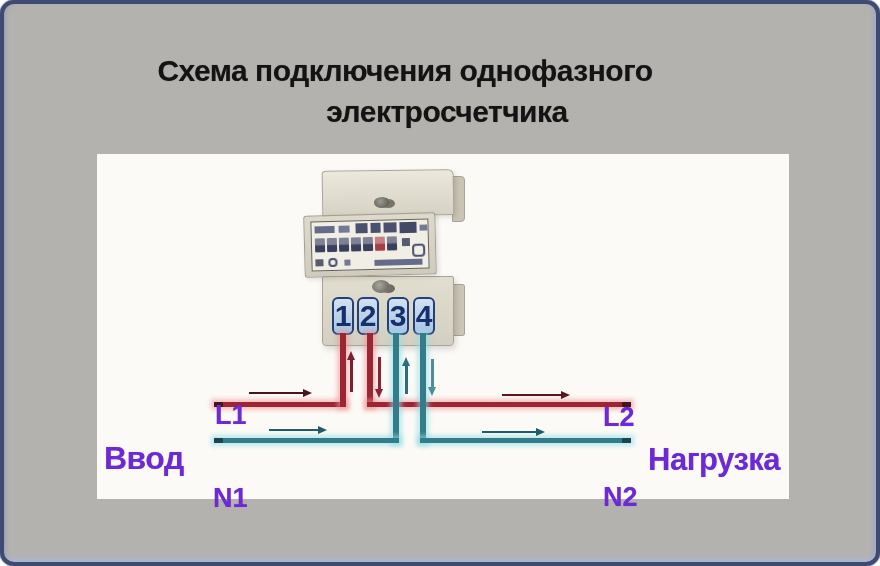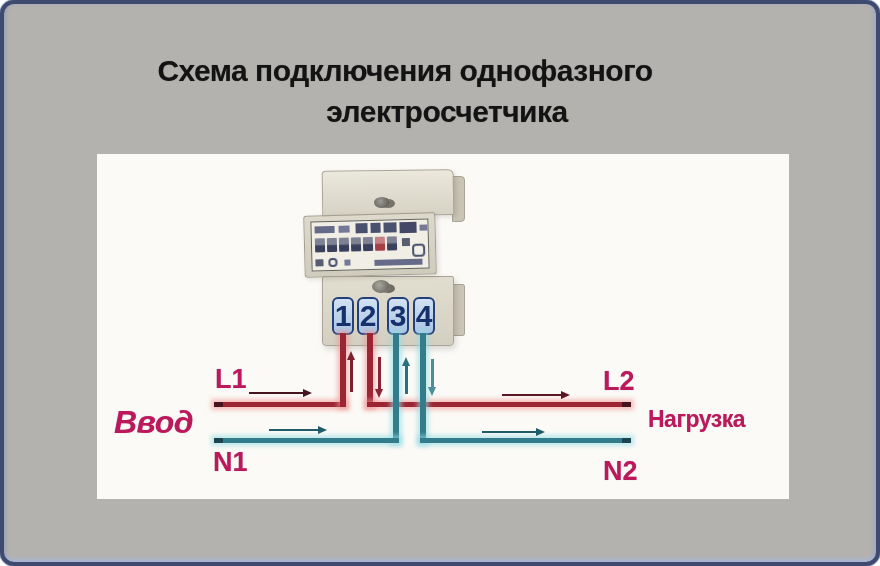--- a/index.html
+++ b/index.html
@@ -102,21 +102,21 @@
   .arrow-h { position:absolute; height:2px; background:currentColor; }
   .arrow-h::after { content:''; position:absolute; right:-8px; top:-3px;
     border-left:9px solid currentColor; border-top:4px solid transparent; border-bottom:4px solid transparent; }
   .arrow-v { position:absolute; width:2.5px; background:currentColor; }
   .arrow-v.up::after { content:''; position:absolute; top:-8px; left:-3.5px;
     border-bottom:9px solid currentColor; border-left:4.5px solid transparent; border-right:4.5px solid transparent; }
   .arrow-v.down::after { content:''; position:absolute; bottom:-8px; left:-3.5px;
     border-top:9px solid currentColor; border-left:4.5px solid transparent; border-right:4.5px solid transparent; }
 
   
-  .lbl { position:absolute; color:#be185d; font-weight:700; text-shadow:0 0 1px rgba(0,0,0,0.3); }
+  .lbl { position:absolute; color:#6d28d9; font-weight:700; text-shadow:0 0 1px rgba(0,0,0,0.3);margin-top:36px; }
   .lbl.small { font-size:27px; }
   .lbl.big   { font-size:32px; letter-spacing:-0.5px; }
 </style>
 </head>
 <body>
 
 <div class="stage">
   <div class="frame">
 
     <div class="title-line l1">Схема подключения однофазного</div>
@@ -184,21 +184,21 @@
       <div class="arrow-h" style="left:172px;top:275px;width:50px;color:#1f5b68;"></div>
       <div class="arrow-h" style="left:405px;top:240px;width:60px;color:#5a1722;"></div>
       <div class="arrow-h" style="left:385px;top:277px;width:55px;color:#1f5b68;"></div>
 
       <div class="arrow-v up" style="left:253px;top:205px;height:33px;color:#7d1f2c;"></div>
       <div class="arrow-v down" style="left:281px;top:203px;height:33px;color:#8c2130;"></div>
       <div class="arrow-v up" style="left:308px;top:211px;height:29px;color:#2b6f7e;"></div>
       <div class="arrow-v down" style="left:334px;top:205px;height:29px;color:#4b8d99;"></div>
 
       <div class="lbl small" style="left:118px;top:210px;">L1</div>
-      <div class="lbl big" style="left:17px;top:250px;font-style:italic;">Ввод</div>
+      <div class="lbl big" style="left:7px;top:250px;">Ввод</div>
       <div class="lbl small" style="left:116px;top:293px;">N1</div>
       <div class="lbl small" style="left:506px;top:212px;">L2</div>
-      <div class="lbl big" style="left:551px;top:252px;font-size:23px;">Нагрузка</div>
-      <div class="lbl small" style="left:506px;top:302px;text-align:center;">N2</div>
+      <div class="lbl big" style="left:551px;top:252px;font-size:31px;">Нагрузка</div>
+      <div class="lbl small" style="left:506px;top:292px;text-align:center;">N2</div>
 
     </div>
   </div>
 </div>
 
 </body></html>

